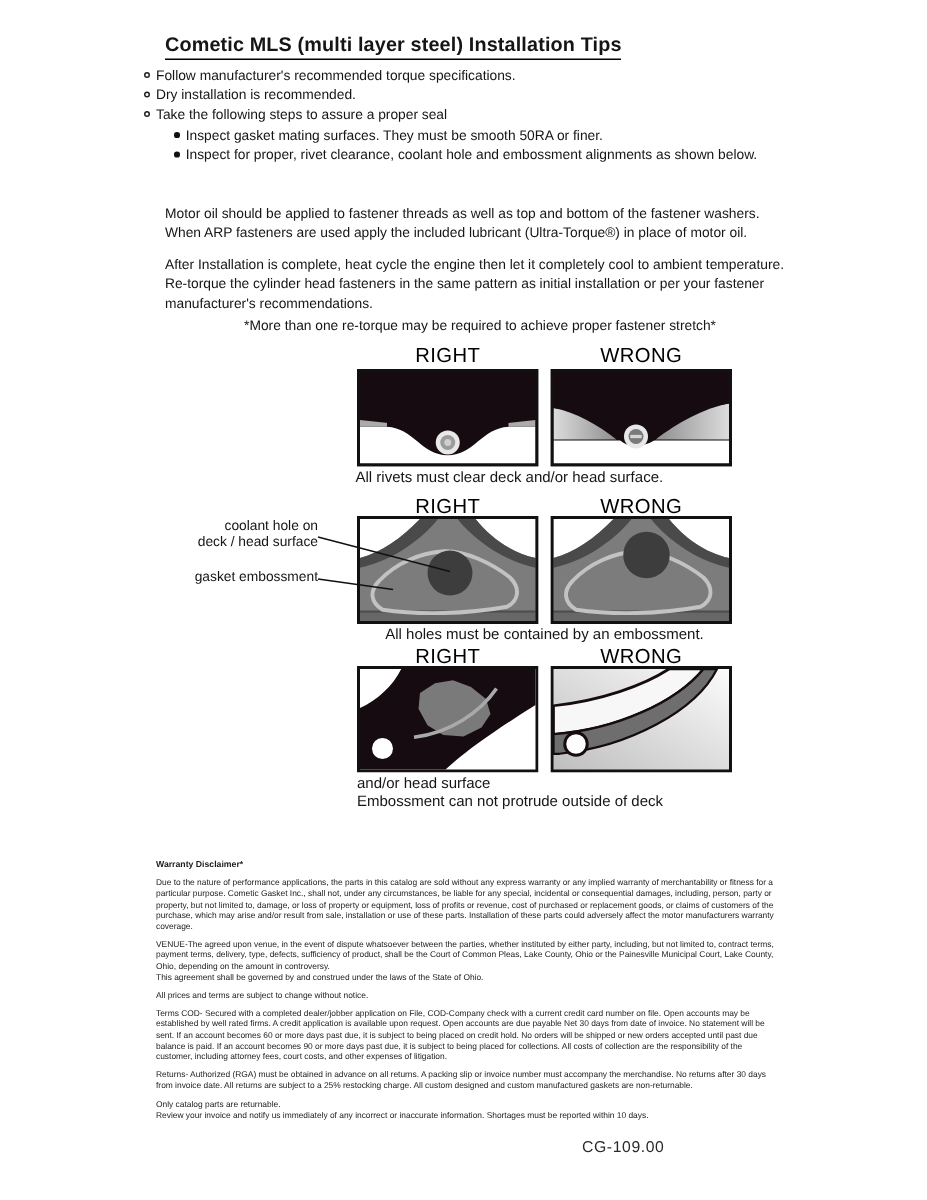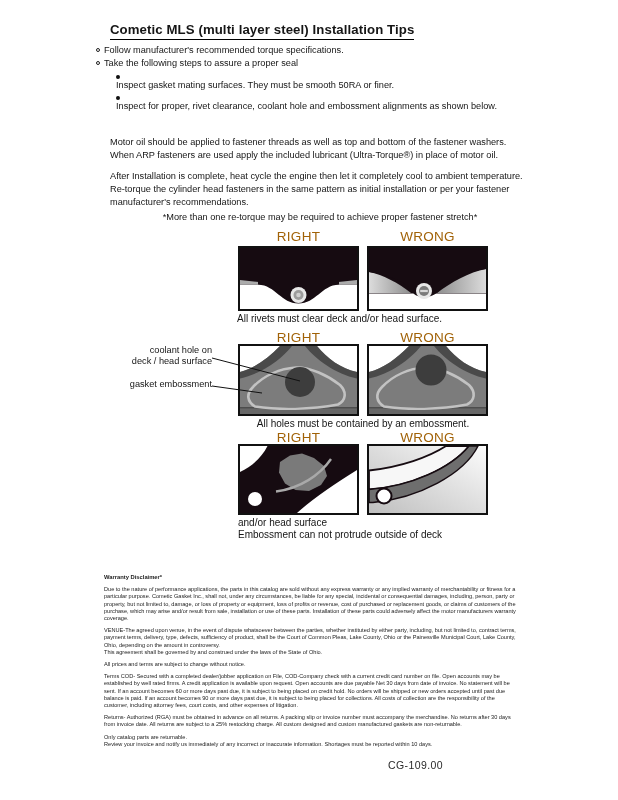--- a/index.html
+++ b/index.html
@@ -6,29 +6,29 @@
   body { background:#ffffff; font-family:"Liberation Sans","DejaVu Sans",sans-serif; }
   .page { position:relative; width:552px; height:800px; background:#ffffff; overflow:hidden; color:#151515; }
 
   .abs { position:absolute; }
 
   .doc-title { left:110px; top:22px; font-size:13.2px; font-weight:bold; letter-spacing:.1px;
                border-bottom:1.7px solid #000; padding-bottom:1.5px; display:inline-block; }
 
   .bullets { left:96px; top:44px; width:470px; font-size:9.2px; }
   .b-row { display:flex; align-items:flex-start; line-height:13.2px; }
-  .b-row.sub { margin-left:20px;flex-direction:column; }
+  .b-row.sub { margin-left:20px; }
   .ring { width:4px; height:4px; border:1px solid #222; border-radius:50%; margin:4px 4px 0 0; flex:0 0 auto; }
   .dot  { width:3.8px; height:3.8px; background:#111; border-radius:50%; margin:4.4px 4px 0 0; flex:0 0 auto; }
 
   .diesel-head { left:110px; top:117px; font-size:12px; font-weight:bold; }
   .para { left:110px; width:420px; font-size:9.2px; line-height:13.2px; }
   .p1 { top:136px; } .p2 { top:170px; } .p3 { top:211px;text-align:center; }
 
-  .dg-label { width:121px; text-align:center; font-size:13.5px; letter-spacing:.3px; color:#a16207; }
+  .dg-label { width:121px; text-align:center; font-size:13.5px; letter-spacing:.3px; color:#000000; }
   .cap { font-size:10px; line-height:12px; color:#151515; }
 
   .side-label { left:100px; width:112px; text-align:right; font-size:9.2px; line-height:10.8px; }
 
   .legal { left:104px; top:574px; width:415px; font-size:5.6px; line-height:7.2px; color:#1c1c1c; }
   .legal h4 { font-size:5.8px; font-weight:bold; margin-bottom:5px; }
   .legal p { margin-bottom:5px; }
 
   .code { left:388px; top:759px; font-size:10.5px; letter-spacing:.4px; color:#2a2a2a; }
 
@@ -58,20 +58,24 @@
 
   <div class="abs doc-title">Cometic MLS (multi layer steel) Installation Tips</div>
 
   <div class="abs bullets">
     <div class="b-row">
       <span class="ring"></span>
       <span>Follow manufacturer's recommended torque specifications.</span>
     </div>
     <div class="b-row">
       <span class="ring"></span>
+      <span>Dry installation is recommended.</span>
+    </div>
+    <div class="b-row">
+      <span class="ring"></span>
       <span>Take the following steps to assure a proper seal</span>
     </div>
     <div class="b-row sub">
       <span class="dot"></span>
       <span>Inspect gasket mating surfaces.  They must be smooth 50RA or finer.</span>
     </div>
     <div class="b-row sub">
       <span class="dot"></span>
       <span>Inspect for proper, rivet clearance, coolant hole and embossment alignments as shown below.</span>
     </div>

